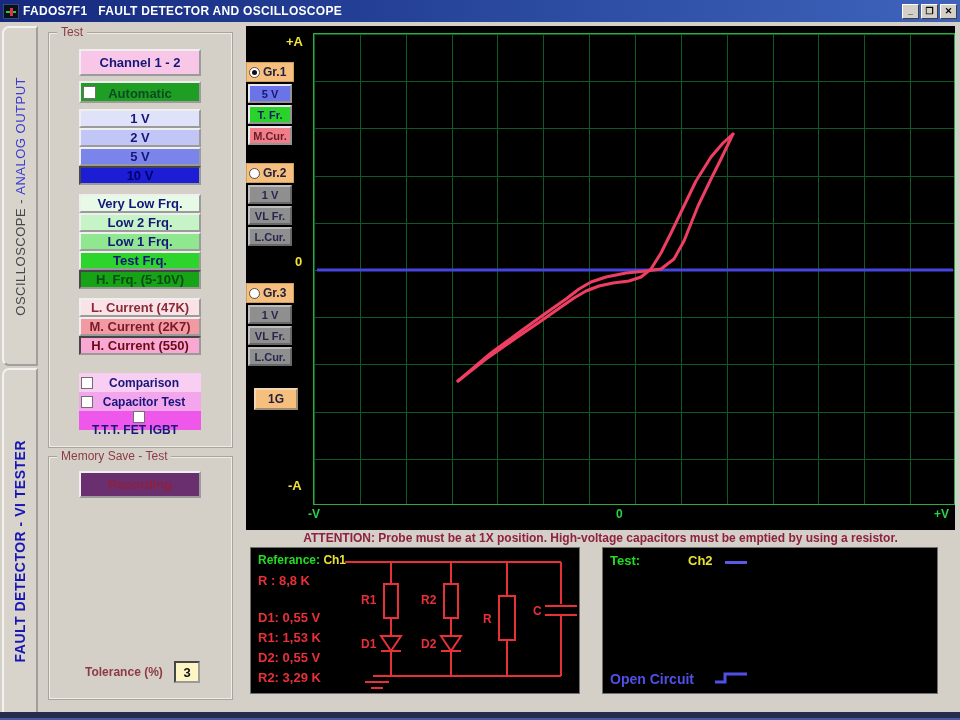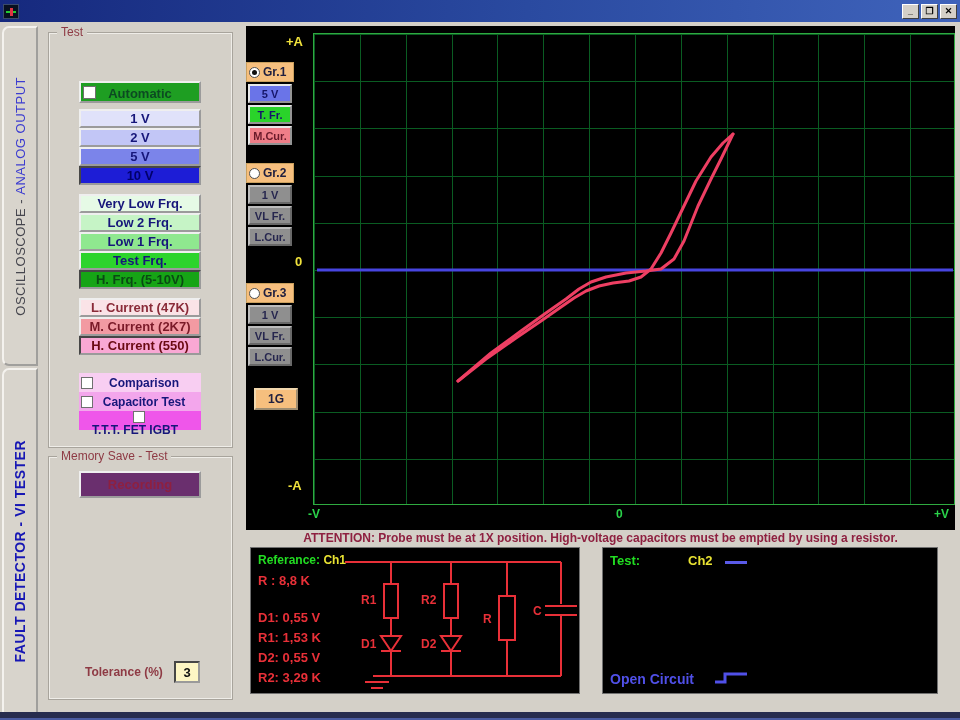--- a/index.html
+++ b/index.html
@@ -125,39 +125,41 @@
 
   .bottom-edge { position:absolute; left:0; bottom:0; width:960px; height:8px; background:#272c4e; border-bottom:2px solid #4a5aa0; }
 </style>
 </head>
 <body>
 
 <div class="screen">
 
   <div class="titlebar">
     <div class="app-icon"></div>
+    <div class="title-text">FADOS7F1   FAULT DETECTOR AND OSCILLOSCOPE</div>
     <div class="win-btns">
       <div class="win-btn">_</div>
       <div class="win-btn">❐</div>
       <div class="win-btn">✕</div>
     </div>
   </div>
 
   <div class="tabstrip">
     <div class="vtab vtab-1">
       <div class="vtext"><span class="t-osc">OSCILLOSCOPE</span><span class="t-sep"> - </span><span class="t-out">ANALOG OUTPUT</span></div>
     </div>
     <div class="vtab vtab-2">
       <div class="vtext">FAULT DETECTOR - VI TESTER</div>
     </div>
   </div>
 
   <div class="groupbox gb-test">
     <div class="groupbox-label">Test</div>
 
+    <div class="btn btn-channel">Channel 1 - 2</div>
 
     <div class="btn btn-auto">
       <span class="auto-check"></span>
       <span class="lbl">Automatic</span>
     </div>
 
     <div class="btn stack-btn v1">1 V</div>
     <div class="btn stack-btn v2">2 V</div>
     <div class="btn stack-btn v5">5 V</div>
     <div class="btn stack-btn v10 pressed">10 V</div>

